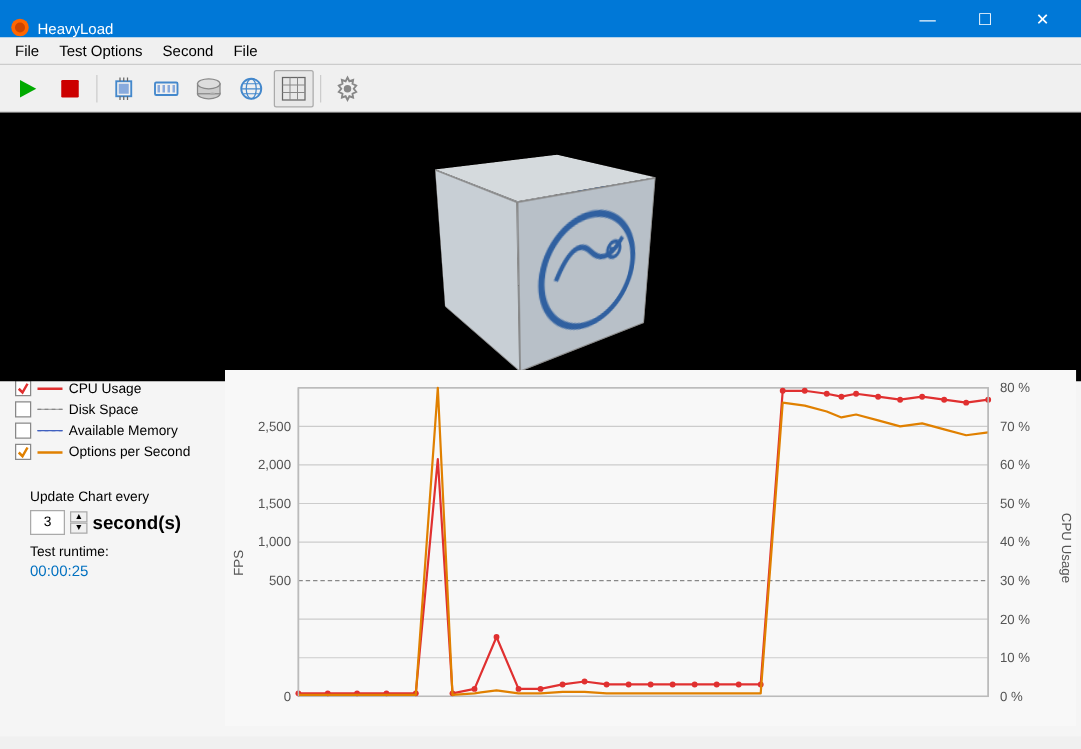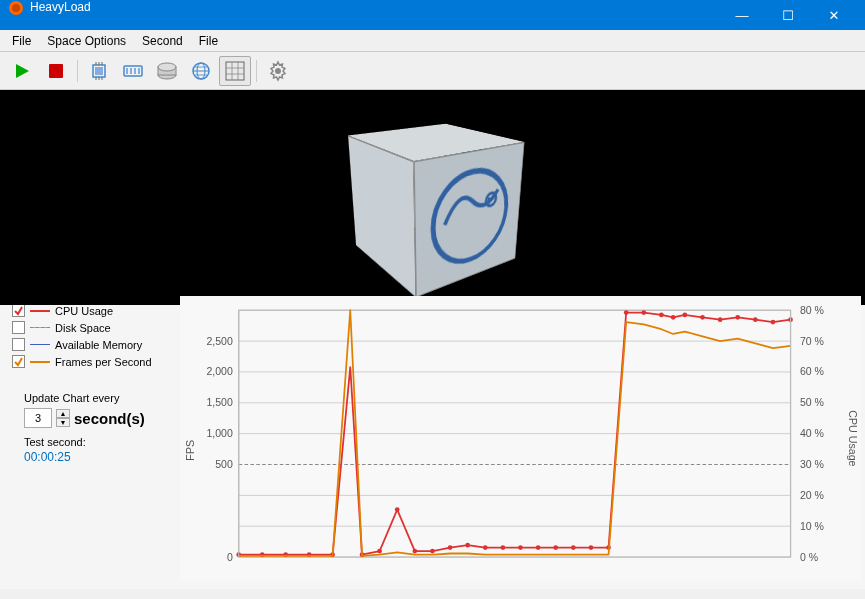--- a/index.html
+++ b/index.html
@@ -3,21 +3,21 @@
   <meta charset="utf-8">
   <style>
     * { box-sizing: border-box; margin: 0; padding: 0; }
     body { font-family: 'Segoe UI', Arial, sans-serif; font-size: 12px; background: #f0f0f0; width: 865px; height: 599px; overflow: hidden; }
     
     
     .title-bar {
       background: #0078d7;
       height: 30px;
       display: flex;
-      align-items: flex-start;
+      align-items: flex-end;
       padding: 0 8px;
       color: white;
       user-select: none;
     }
     .title-bar-icon { width: 16px; height: 16px; margin-right: 6px; }
     .title-bar-text { flex: 1; font-size: 12px; }
     .title-bar-controls { display: flex; gap: 0; }
     .title-bar-btn {
       width: 46px; height: 30px;
       background: transparent; border: none; color: white;
@@ -199,21 +199,21 @@
   <span class="title-bar-text">HeavyLoad</span>
   <div class="title-bar-controls">
     <button class="title-bar-btn">—</button>
     <button class="title-bar-btn">☐</button>
     <button class="title-bar-btn close">✕</button>
   </div>
 </div>
 
 <div class="menu-bar">
   <span class="menu-item">File</span>
-  <span class="menu-item">Space Options</span>
+  <span class="menu-item">Test Options</span>
   <span class="menu-item">Second</span>
   <span class="menu-item">File</span>
 </div>
 
 <div class="toolbar">
 
   <button class="toolbar-btn" title="Start">
     <svg width="20" height="20" viewBox="0 0 20 20">
       <polygon points="4,3 17,10 4,17" fill="#00aa00"></polygon>
     </svg>
@@ -344,34 +344,34 @@
         <div class="legend-color-line" style="background:#4060c0; height:1px; border-top: 1px dashed #4060c0;"></div>
         <span>Available Memory</span>
       </div>
       <div class="legend-item">
         <div class="legend-checkbox" style="background:#fff;">
           <svg width="11" height="11" viewBox="0 0 11 11">
               <polyline points="2,6 5,9 9,2" fill="none" stroke="#e08000" stroke-width="2"></polyline>
             </svg>
         </div>
         <div class="legend-color-line" style="background:#e08000;"></div>
-        <span>Frames per Second</span>
+        <span>Options per Second</span>
       </div>
 
       <div class="update-section" style="margin-top:10px;">
         <div class="update-label">Update Chart every</div>
         <div class="spinner-control">
           <input class="spinner-input" type="text" value="3" style="">
           <div class="spinner-arrows">
             <div class="spinner-arrow">▲</div>
             <div class="spinner-arrow">▼</div>
           </div>
           <span class="seconds-label">second(s)</span>
         </div>
-        <div class="runtime-label">Test second:</div>
+        <div class="runtime-label">Test runtime:</div>
         <div class="runtime-value">00:00:25</div>
       </div>
     </div>
 
     <div class="chart-wrapper">
       <svg class="chart-svg" viewBox="0 0 580 240" preserveAspectRatio="none">
 
         <rect x="0" y="0" width="580" height="240" fill="#f8f8f8"></rect>
 
         <line x1="50" y1="220" x2="520" y2="220" stroke="#ccc" stroke-width="0.8"></line>

